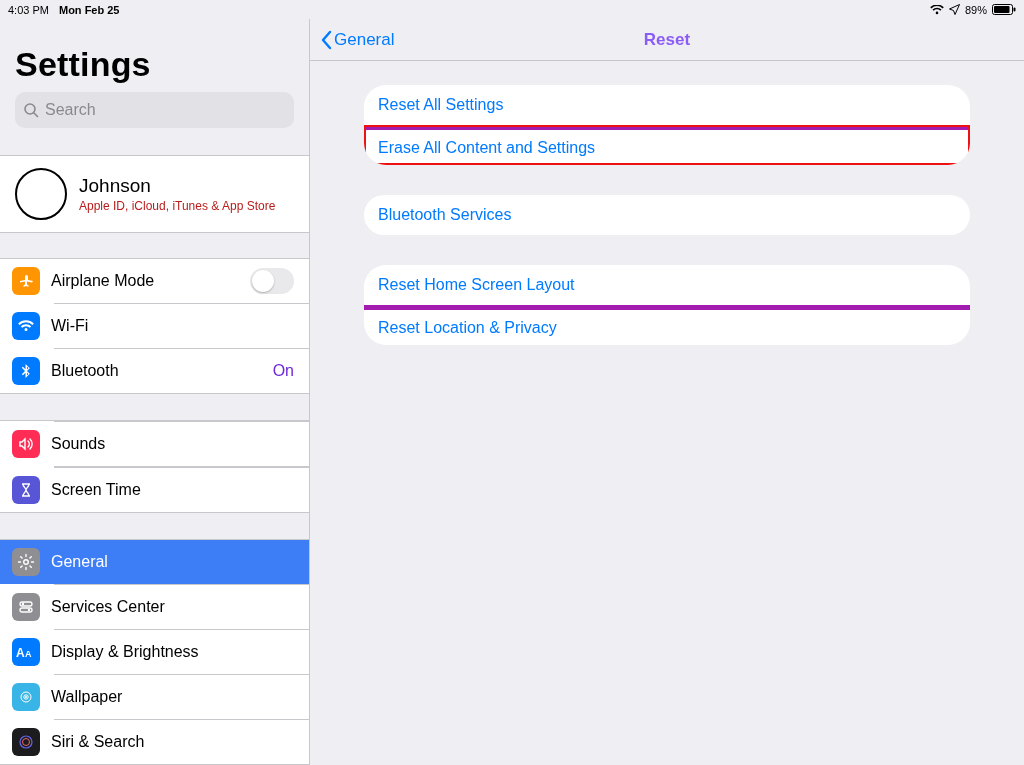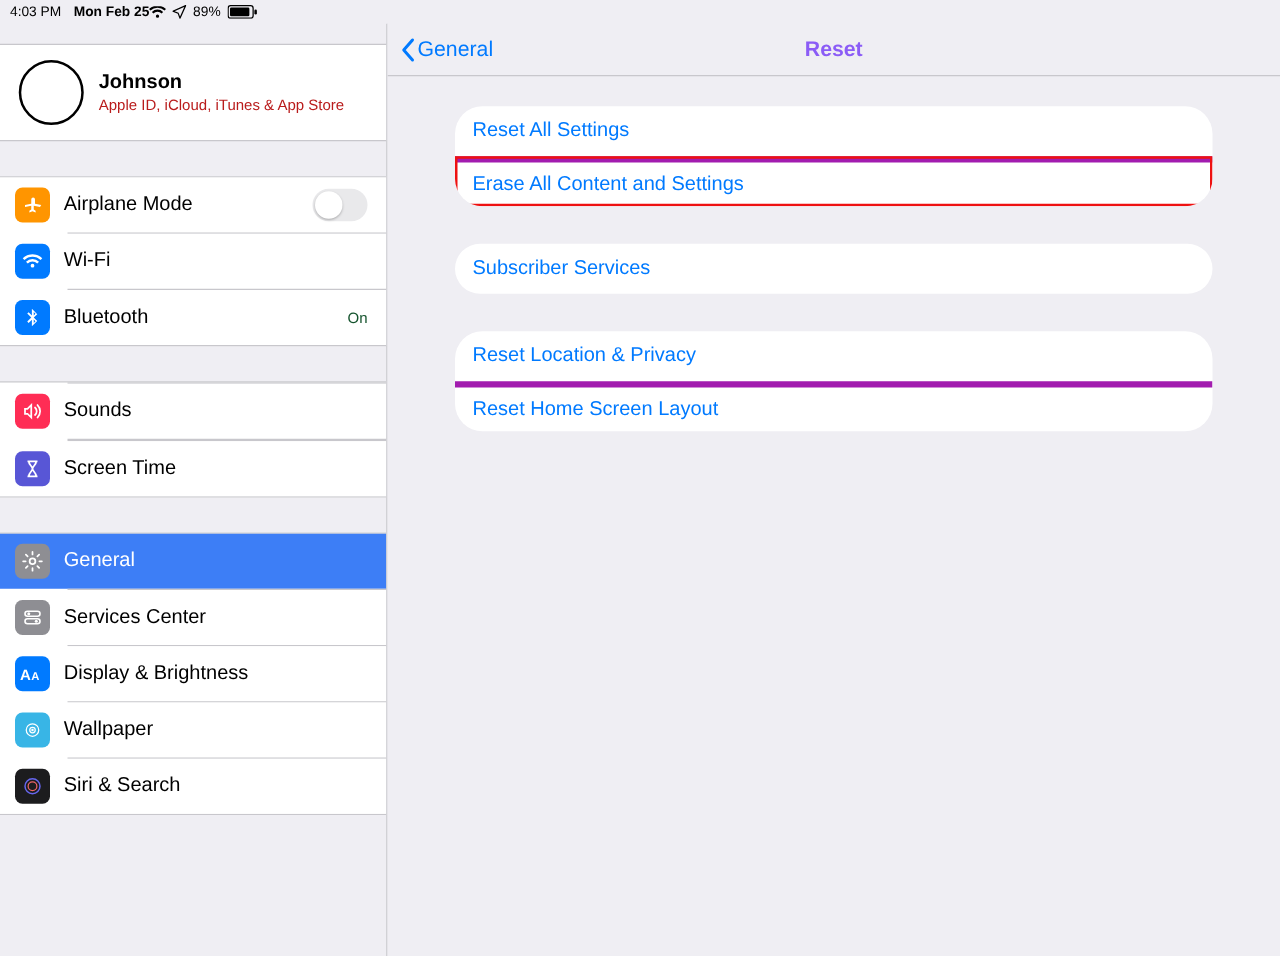--- a/index.html
+++ b/index.html
@@ -1,20 +1,20 @@
 <!DOCTYPE html>
 <html><head>
 <meta charset="utf-8">
 <style>
   * { box-sizing: border-box; margin: 0; padding: 0; font-family: -apple-system, "Helvetica Neue", Arial, sans-serif; }
   html,body { width:1024px; height:765px; background:#efeef3; overflow:hidden; }
   .root { display:flex; flex-direction:column; width:1024px; height:765px; }
 
   
-  .statusbar { height:19px; display:flex; align-items:center; padding:0 8px; font-size:11px; font-weight:500; color:#000; }
+  .statusbar { height:19px; display:flex; align-items:center; justify-content:space-between; padding:0 8px; font-size:11px; font-weight:500; color:#000;gap:48px; }
   .statusbar .left { display:flex; gap:10px; align-items:center; }
   .statusbar .right { display:flex; gap:5px; align-items:center; }
   .wifi-icon svg, .loc-icon svg, .batt-icon svg { display:block; }
   .date { font-weight:600; }
 
   
   .split { flex:1; display:flex; min-height:0; }
   .sidebar { width:310px; background:#efeef3; border-right:1px solid #c8c7cc; display:flex; flex-direction:column; overflow:hidden; }
   .detail { flex:1; background:#efeef3; display:flex; flex-direction:column; overflow:hidden; }
 
@@ -28,30 +28,30 @@
 
   
   .group { background:#fff; border-top:1px solid #c8c7cc; border-bottom:1px solid #c8c7cc; }
   .sep { height:1px; background:#c8c7cc; margin-left:54px; }
   .gap { height:28px; }
   .gap-sm { height:16px; }
 
   
   .profile { display:flex; align-items:center; padding:12px 15px; background:#fff; }
   .avatar { width:52px; height:52px; border-radius:50%; border:2px solid #000; flex:none; margin-right:12px; }
-  .profile .name { font-size:16px; font-weight:700; }
+  .profile .name { font-size:19px; font-weight:400; }
   .profile .sub { font-size:12px; color:#b91c1c; margin-top:2px; }
 
   
   .sb-row { display:flex; align-items:center; height:44px; padding:0 15px 0 12px; background:#fff; font-size:16px; color:#000; }
   .sb-row.selected { background:#3d7ef6; color:#fff; }
   .sb-row.selected .sb-ic { filter:none; }
   .sb-ic { width:28px; height:28px; border-radius:6px; flex:none; margin-right:11px; display:flex; align-items:center; justify-content:center; }
   .sb-ic svg { display:block; }
-  .sb-val { margin-left:auto; color:#14532d; font-size:12px; }
+  .sb-val { margin-left:auto; color:#6d28d9; font-size:16px; }
 
   
   .tog { margin-left:auto; width:44px; height:26px; border-radius:13px; background:#e9e9eb; position:relative; }
   .tog::after { content:""; position:absolute; left:2px; top:2px; width:22px; height:22px; border-radius:50%; background:#fff; box-shadow:0 1px 2px rgba(0,0,0,.25); }
 
   
   .dnav { height:42px; display:flex; align-items:center; padding:0 10px; border-bottom:1px solid #c8c7cc; position:relative; }
   .dnav-back { display:flex; align-items:center; color:#007aff; font-size:17px; }
   .dnav-title { position:absolute; left:50%; transform:translateX(-50%); font-size:17px; font-weight:600; color:#8b5cf6; }
   .dnav-back svg { margin-right:2px; }
@@ -92,20 +92,30 @@
             <rect x="2" y="2" width="15.5" height="7" rx="1" fill="#000"></rect>
             <rect x="21.5" y="3.5" width="2" height="4" rx="1" fill="#000"></rect>
           </svg>
       </span>
     </div>
   </div>
 
   <div class="split">
 
     <div class="sidebar">
+      <div class="sb-head">
+        <div class="sb-title">Settings</div>
+        <label class="search-wrap">
+          <svg width="16" height="16" viewBox="0 0 16 16">
+              <circle cx="7" cy="7" r="5" fill="none" stroke="#8a8a8e" stroke-width="1.6"></circle>
+              <line x1="11" y1="11" x2="14.5" y2="14.5" stroke="#8a8a8e" stroke-width="1.6" stroke-linecap="round"></line>
+            </svg>
+          <input class="search-input" placeholder="Search" style="">
+        </label>
+      </div>
 
       <div class="gap-sm"></div>
 
       <div class="group">
         <div class="profile">
           <div class="avatar"></div>
           <div>
             <div class="name">Johnson</div>
             <div class="sub">Apple ID, iCloud, iTunes &amp; App Store</div>
           </div>
@@ -242,27 +252,27 @@
         <div class="dgroup">
           <div class="drow">
               <span>Reset All Settings</span>
             </div>
           <div class="drow hl">
               <span>Erase All Content and Settings</span>
             </div>
         </div>
         <div class="dgroup">
           <div class="drow">
-              <span>Subscriber Services</span>
+              <span>Bluetooth Services</span>
             </div>
         </div>
         <div class="dgroup">
           <div class="drow">
+              <span>Reset Home Screen Layout</span>
+            </div>
+          <div class="drow">
               <span>Reset Location &amp; Privacy</span>
-            </div>
-          <div class="drow">
-              <span>Reset Home Screen Layout</span>
             </div>
         </div>
       </div>
     </div>
   </div>
 </div>
 
 </body></html>

